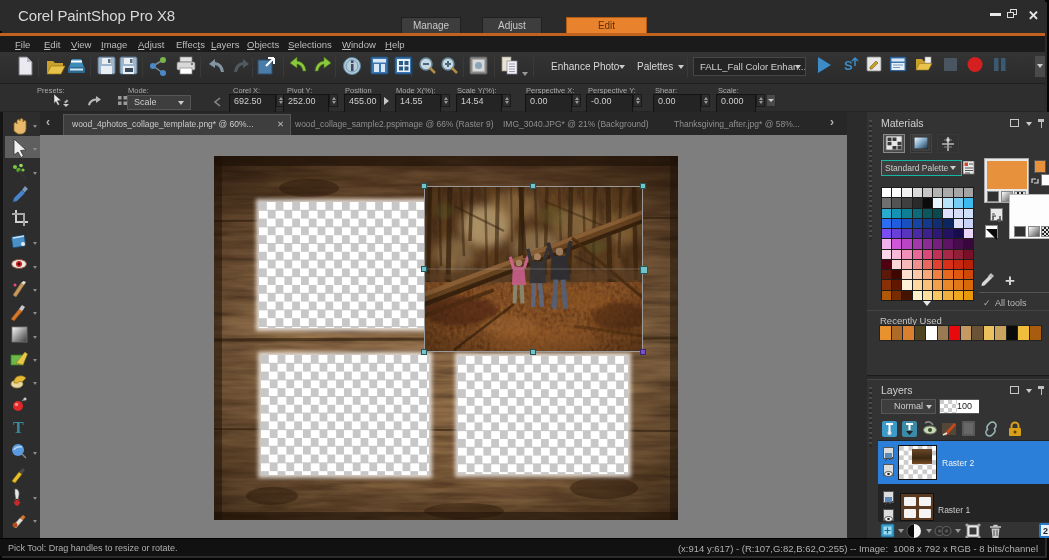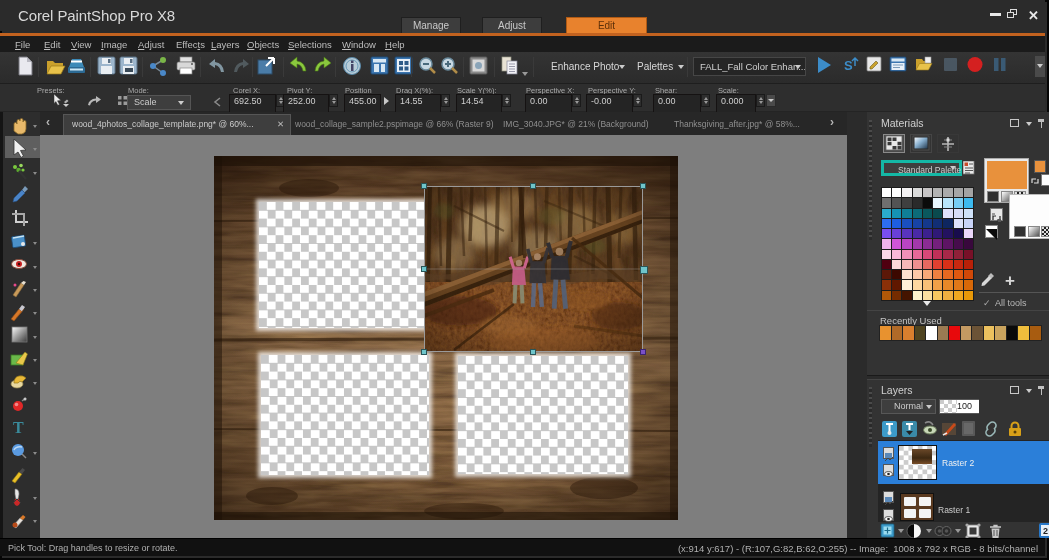--- a/index.html
+++ b/index.html
@@ -251,21 +251,21 @@
 
   <span class="lbl abs" style="left:233px;top:2px;">Corel X:</span>
   <div class="field" style="left:229px;top:10px;width:47px;">692.50</div>
   <div class="spin" style="left:276px;top:10px;"></div>
   <span class="lbl abs" style="left:287px;top:2px;">Pivot Y:</span>
   <div class="field" style="left:283px;top:10px;width:46px;">252.00</div>
   <div class="spin" style="left:329px;top:10px;"></div>
   <span class="lbl abs" style="left:345px;top:2px;">Position</span>
   <div class="field" style="left:344px;top:10px;width:37px;">455.00</div>
   <div class="abs" style="left:384px;top:10px;width:0;height:0;border-top:4px solid transparent;border-bottom:4px solid transparent;border-left:5px solid #c8c8c8;margin-top:3px;"></div>
-  <span class="lbl abs" style="left:396px;top:2px;">Drag X(%):</span>
+  <span class="lbl abs" style="left:396px;top:2px;">Mode X(%):</span>
   <div class="field" style="left:395px;top:10px;width:46px;">14.55</div>
   <div class="spin" style="left:441px;top:10px;"></div>
   <span class="lbl abs" style="left:457px;top:2px;">Scale Y(%):</span>
   <div class="field" style="left:456px;top:10px;width:46px;">14.54</div>
   <div class="spin" style="left:502px;top:10px;"></div>
   <span class="lbl abs" style="left:526px;top:2px;">Perspective X:</span>
   <div class="field" style="left:525px;top:10px;width:47px;">0.00</div>
   <div class="spin" style="left:572px;top:10px;"></div>
   <span class="lbl abs" style="left:588px;top:2px;">Perspective Y:</span>
   <div class="field" style="left:586px;top:10px;width:47px;">-0.00</div>
@@ -638,21 +638,21 @@
           <linearGradient id="matg" x1="0" y1="0" x2="1" y2="1">
             <stop offset="0" stop-color="#f4f8fc"></stop>
             <stop offset="0.45" stop-color="#88b0d0"></stop>
             <stop offset="1" stop-color="#243a50"></stop>
           </linearGradient>
         </defs>
   </svg>
   <div class="abs" style="left:43px;top:22px;width:22px;height:19px;border:1px solid #454545;"></div>
   <div class="abs" style="left:70px;top:22px;width:22px;height:19px;border:1px solid #383838;"></div>
 
-  <div class="abs" style="left:14px;top:48px;width:81px;height:16px;background:#3e3e3e;border:3px solid #14b8a6;color:#cdcdcd;font-size:8.5px;line-height:14px;padding-left:14px;white-space:nowrap;">Standard Palette</div>
+  <div class="abs" style="left:14px;top:48px;width:81px;height:16px;background:#3e3e3e;border:1px solid #14b8a6;color:#cdcdcd;font-size:8.5px;line-height:14px;padding-left:3px;white-space:nowrap;">Standard Palette</div>
   <div class="ddarrow" style="left:83px;top:54px;"></div>
   <svg width="14" height="14" style="position:absolute;left:96px;top:49px;">
         <rect width="11" height="13" fill="#e8e8e8" stroke="#777" stroke-width=".8"></rect>
         <rect x="1.5" y="1.5" width="3.5" height="3.5" fill="#c84a2a"></rect>
         <path d="M6 3h4M2 7h8M2 9.5h8M2 12h5" stroke="#555" stroke-width="1"></path>
       </svg>
 
   <div class="abs" style="left:14px;top:75px;width:93px;height:114px;background:#1c1c1c;display:grid;grid-template-columns:repeat(9,1fr);grid-template-rows:repeat(11,1fr);gap:1px;padding:1px;">
 <span style="background:#ffffff"></span>
         <span style="background:#ffffff"></span>

